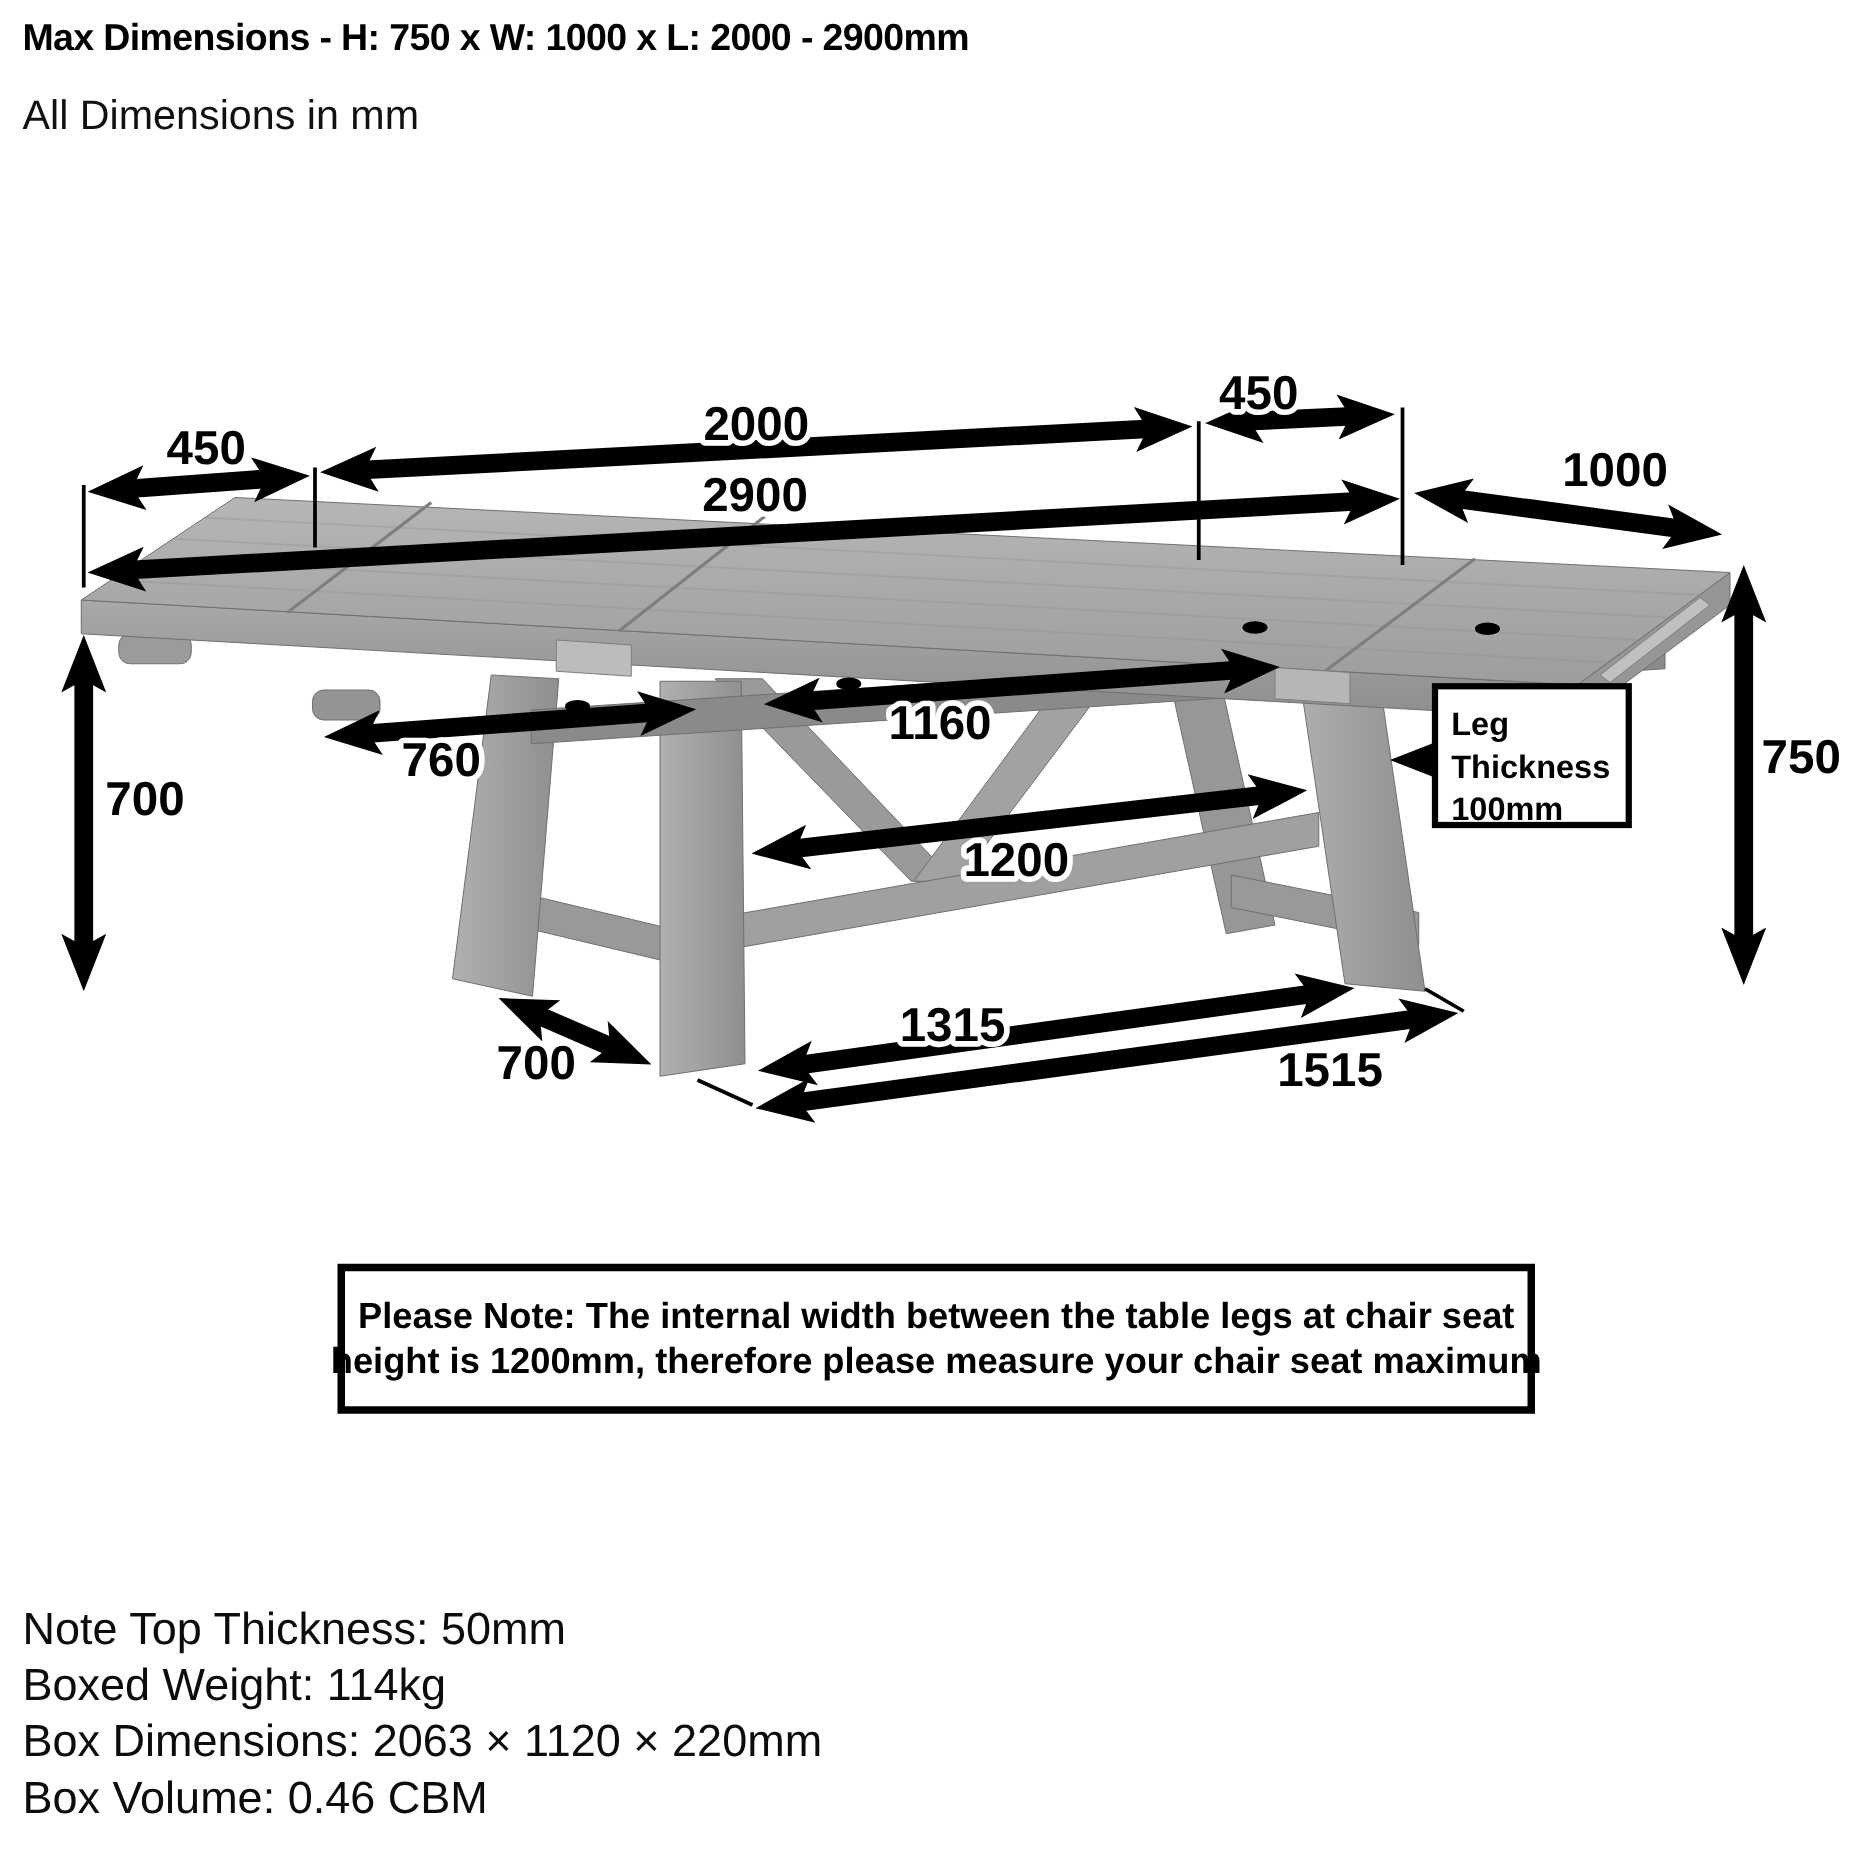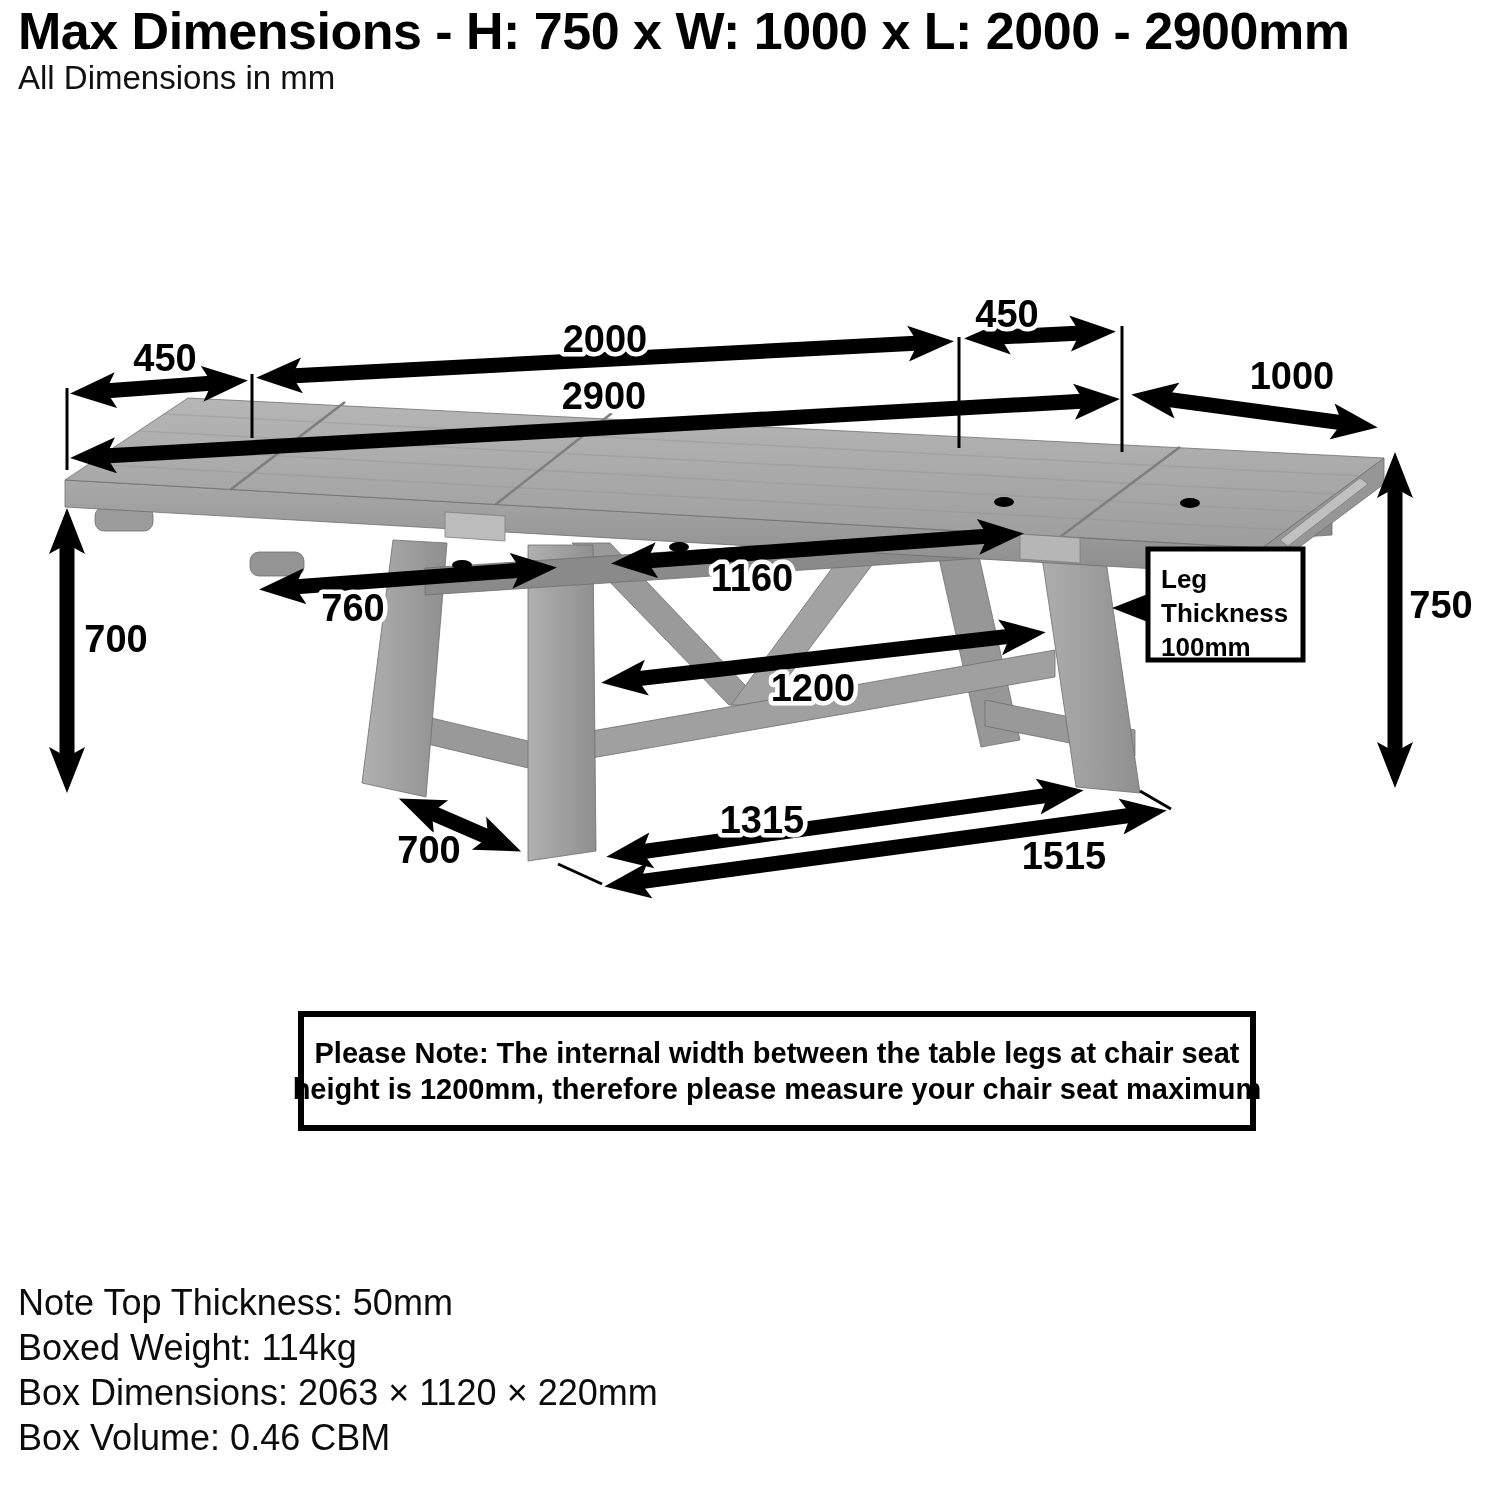--- a/index.html
+++ b/index.html
@@ -1,28 +1,28 @@
 <!DOCTYPE html>
 <html><head>
 <meta charset="utf-8">
 <style>
   html,body{margin:0;padding:0;}
   body{
     width:1500px;height:1500px;position:relative;background:#ffffff;
     font-family:"Liberation Sans", sans-serif;color:#000;overflow:hidden;
   }
   .header{position:absolute;left:18px;top:8px;}
-  .title{font-size:52px;font-weight:bold;letter-spacing:-0.5px;line-height:46px;}
-  .subtitle{font-size:33px;font-weight:400;line-height:40px;margin-top:4px;color:#111;}
+  .title{font-size:30px;font-weight:bold;letter-spacing:-0.5px;line-height:46px;}
+  .subtitle{font-size:33px;font-weight:400;line-height:40px;margin-top:18px;color:#111;}
   .diagram-svg{position:absolute;left:0;top:0;}
   .note-box{
     position:absolute;left:270px;top:1011px;width:958px;height:120px;
     border:6px solid #000;box-sizing:border-box;
     display:flex;flex-direction:column;justify-content:center;align-items:center;
-    text-align:center;font-weight:bold;font-size:29px;line-height:36px;white-space:nowrap;margin-left:28px;
+    text-align:center;font-weight:bold;font-size:29px;line-height:36px;white-space:nowrap;
   }
   .specs{position:absolute;left:18px;top:1280px;font-size:36px;line-height:45px;color:#0c0c0c;}
   
   text.dim{
     font-family:"Liberation Sans",sans-serif;font-weight:bold;font-size:38px;fill:#000;
     stroke:#fff;stroke-width:9px;paint-order:stroke;stroke-linejoin:round;text-anchor:middle;
   }
   text.legbox{
     font-family:"Liberation Sans",sans-serif;font-weight:bold;font-size:26px;fill:#000;text-anchor:start;
   }

